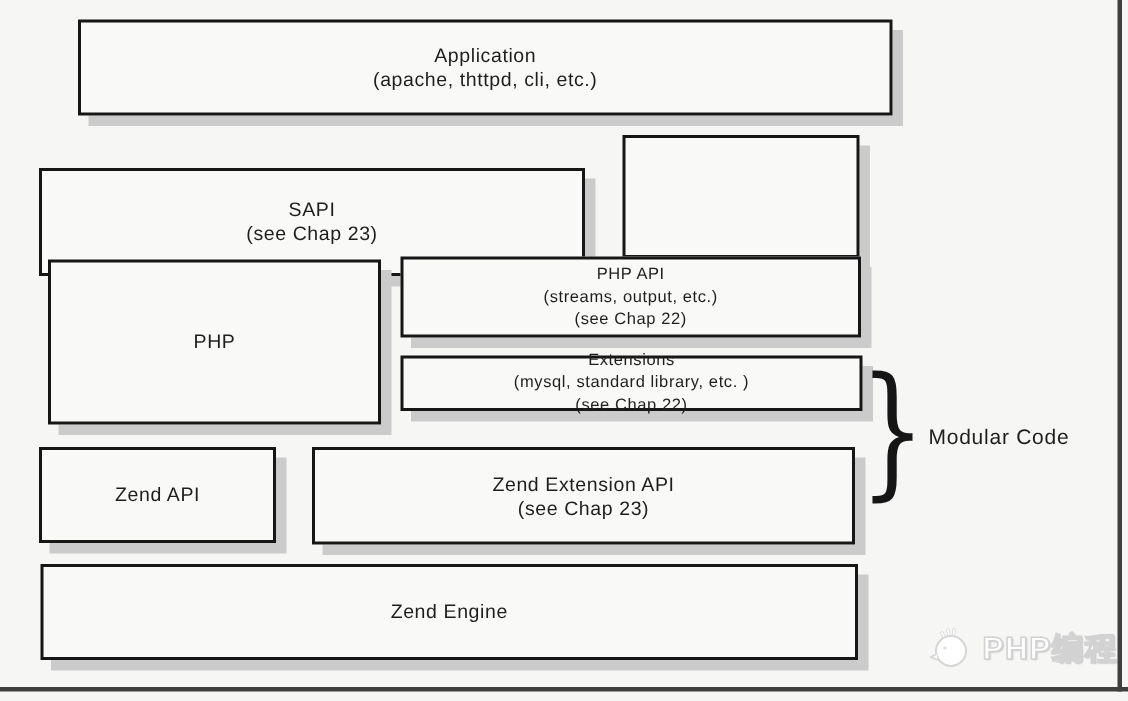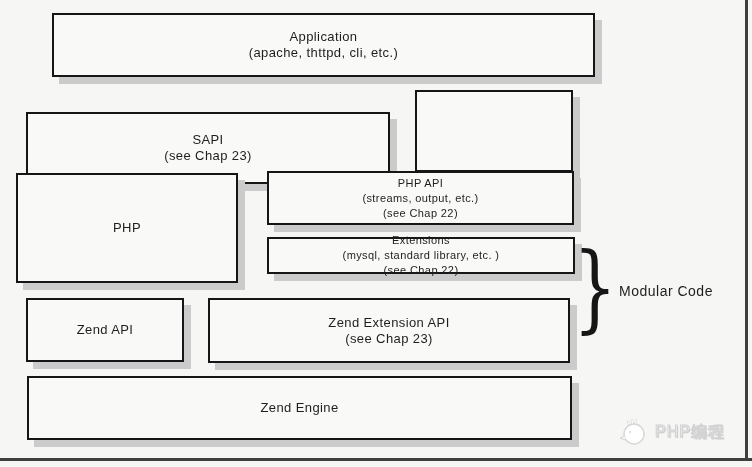--- a/index.html
+++ b/index.html
@@ -27,21 +27,21 @@
     color: #1e1e1e;
     font-size: 13px;
     letter-spacing: 0.4px;
   }
   .box .line { line-height: 16px; white-space: nowrap; }
   .box.tight .line { line-height: 15px; font-size: 11px; }
 
   .app-box        { left: 28px;  top: 13px;  width: 543px; height: 64px; margin-left: 24px; }
   .sapi-box       { left: 26px;  top: 89px;  width: 364px; height: 72px; margin-top: 23px; }
   .blank-box      { left: 415px; top: 90px;  width: 158px; height: 82px; }
-  .php-box        { left: 16px;  top: 173px; width: 222px; height: 110px; }
+  .php-box        { left: 32px;  top: 173px; width: 222px; height: 110px; }
   .php-api-box    { left: 267px; top: 171px; width: 307px; height: 54px; }
   .ext-box        { left: 267px; top: 237px; width: 308px; height: 37px; }
   .zend-api-box   { left: 26px;  top: 298px; width: 158px; height: 64px; align-items: center; }
   .zend-ext-box   { left: 208px; top: 298px; width: 362px; height: 65px; }
   .zend-eng-box   { left: 27px;  top: 376px; width: 545px; height: 64px; }
 
   .brace {
     position: absolute;
     left: 578px;
     top: 244px;
@@ -69,22 +69,22 @@
 
   .watermark {
     position: absolute;
     left: 618px;
     top: 416px;
     display: flex;
     align-items: center;
     gap: 5px;
   }
   .watermark .wm-text {
-    font-size: 16px;
-    font-weight: normal;
+    font-size: 21px;
+    font-weight: bold;
     letter-spacing: 1px;
     color: #ffffff;
     -webkit-text-stroke: 1px #d2d2d2;
     text-shadow: 0 0 1px #cfcfcf, 1px 1px 1px #c4c4c4;
     white-space: nowrap;
   }
 
   .frame-right {
     position: absolute;
     left: 745px;

